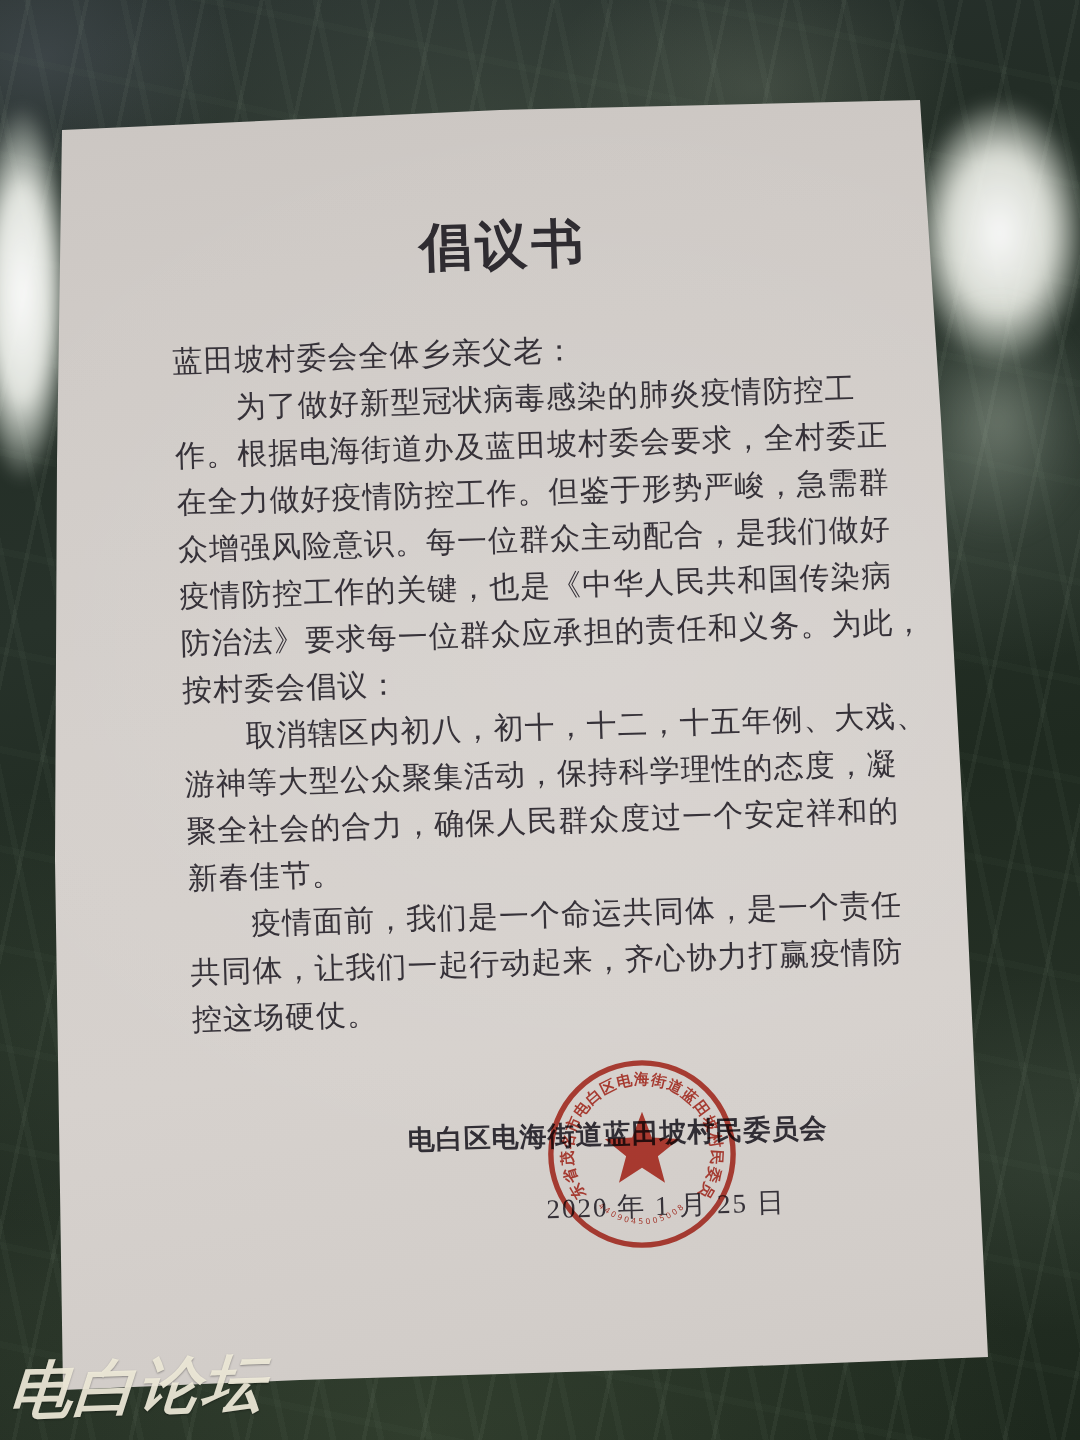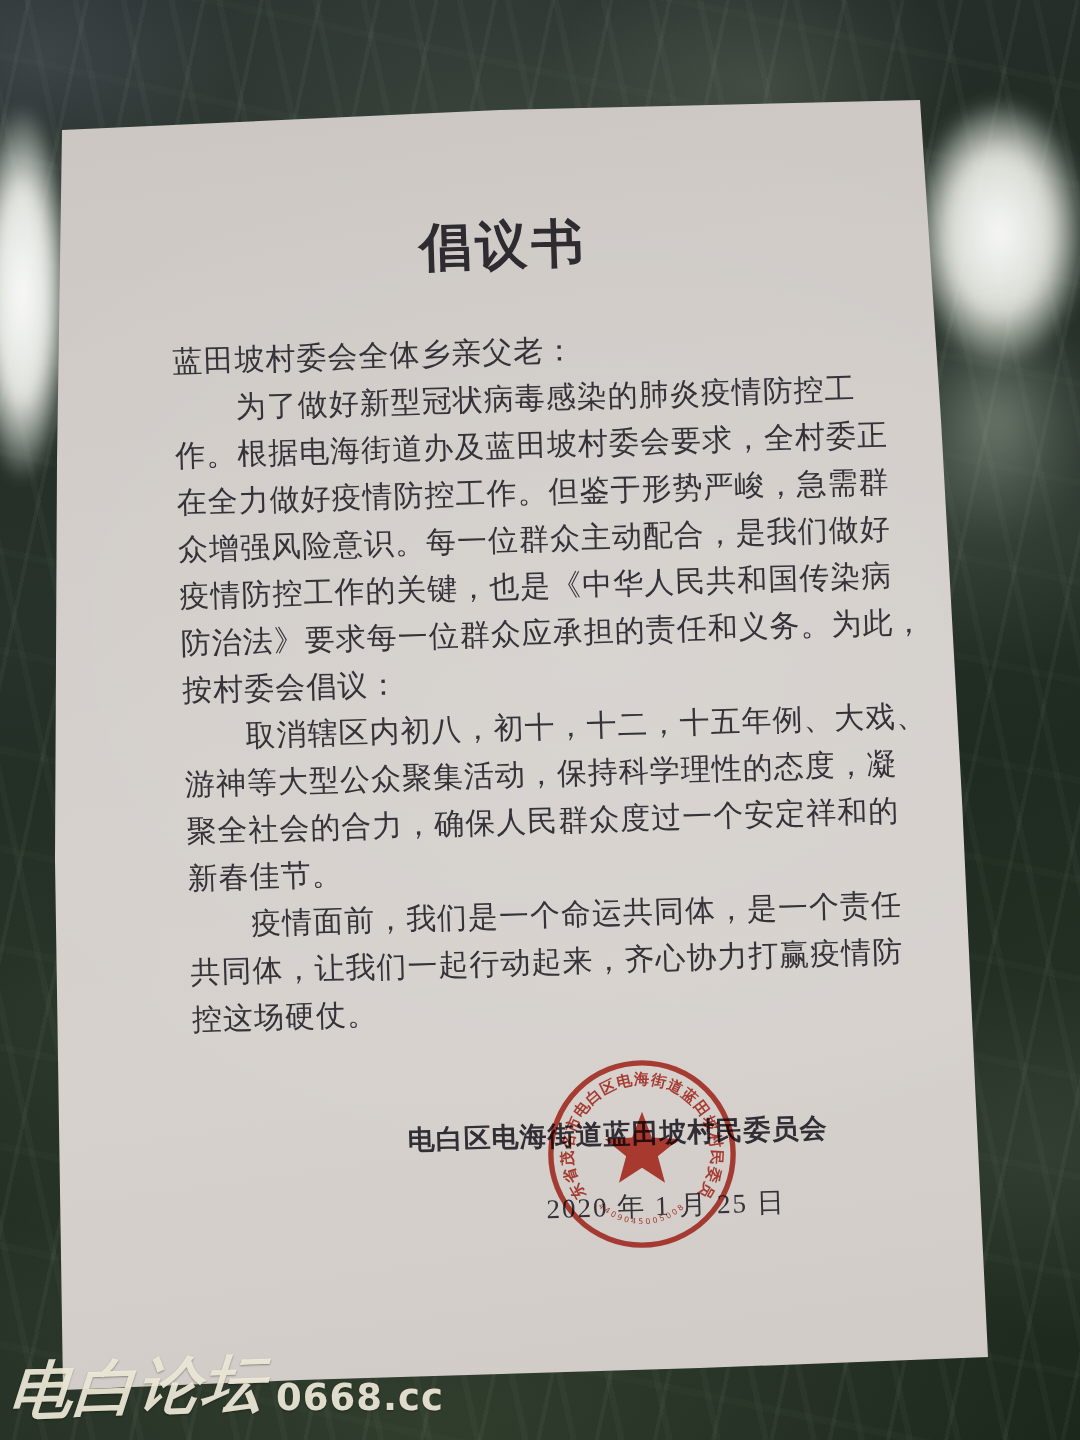--- a/index.html
+++ b/index.html
@@ -144,16 +144,15 @@
         <textPath href="#arcTop" startOffset="50%" text-anchor="middle">广东省茂名市电白区电海街道蓝田坡村民委员会</textPath>
       </text>
       <text font-size="8" fill="#c23a2e" letter-spacing="2.5" font-family="DejaVu Sans, Liberation Sans, sans-serif">
         <textPath href="#arcBottom" startOffset="50%" text-anchor="middle">4409045005008</textPath>
       </text>
     </svg>
   </div>
 
   <div class="watermark">
     <span class="wm-name">电白论坛</span>
-    <span class="wm-url">0668.cc</span>
   </div>
 
 </div>
 
 </body></html>

